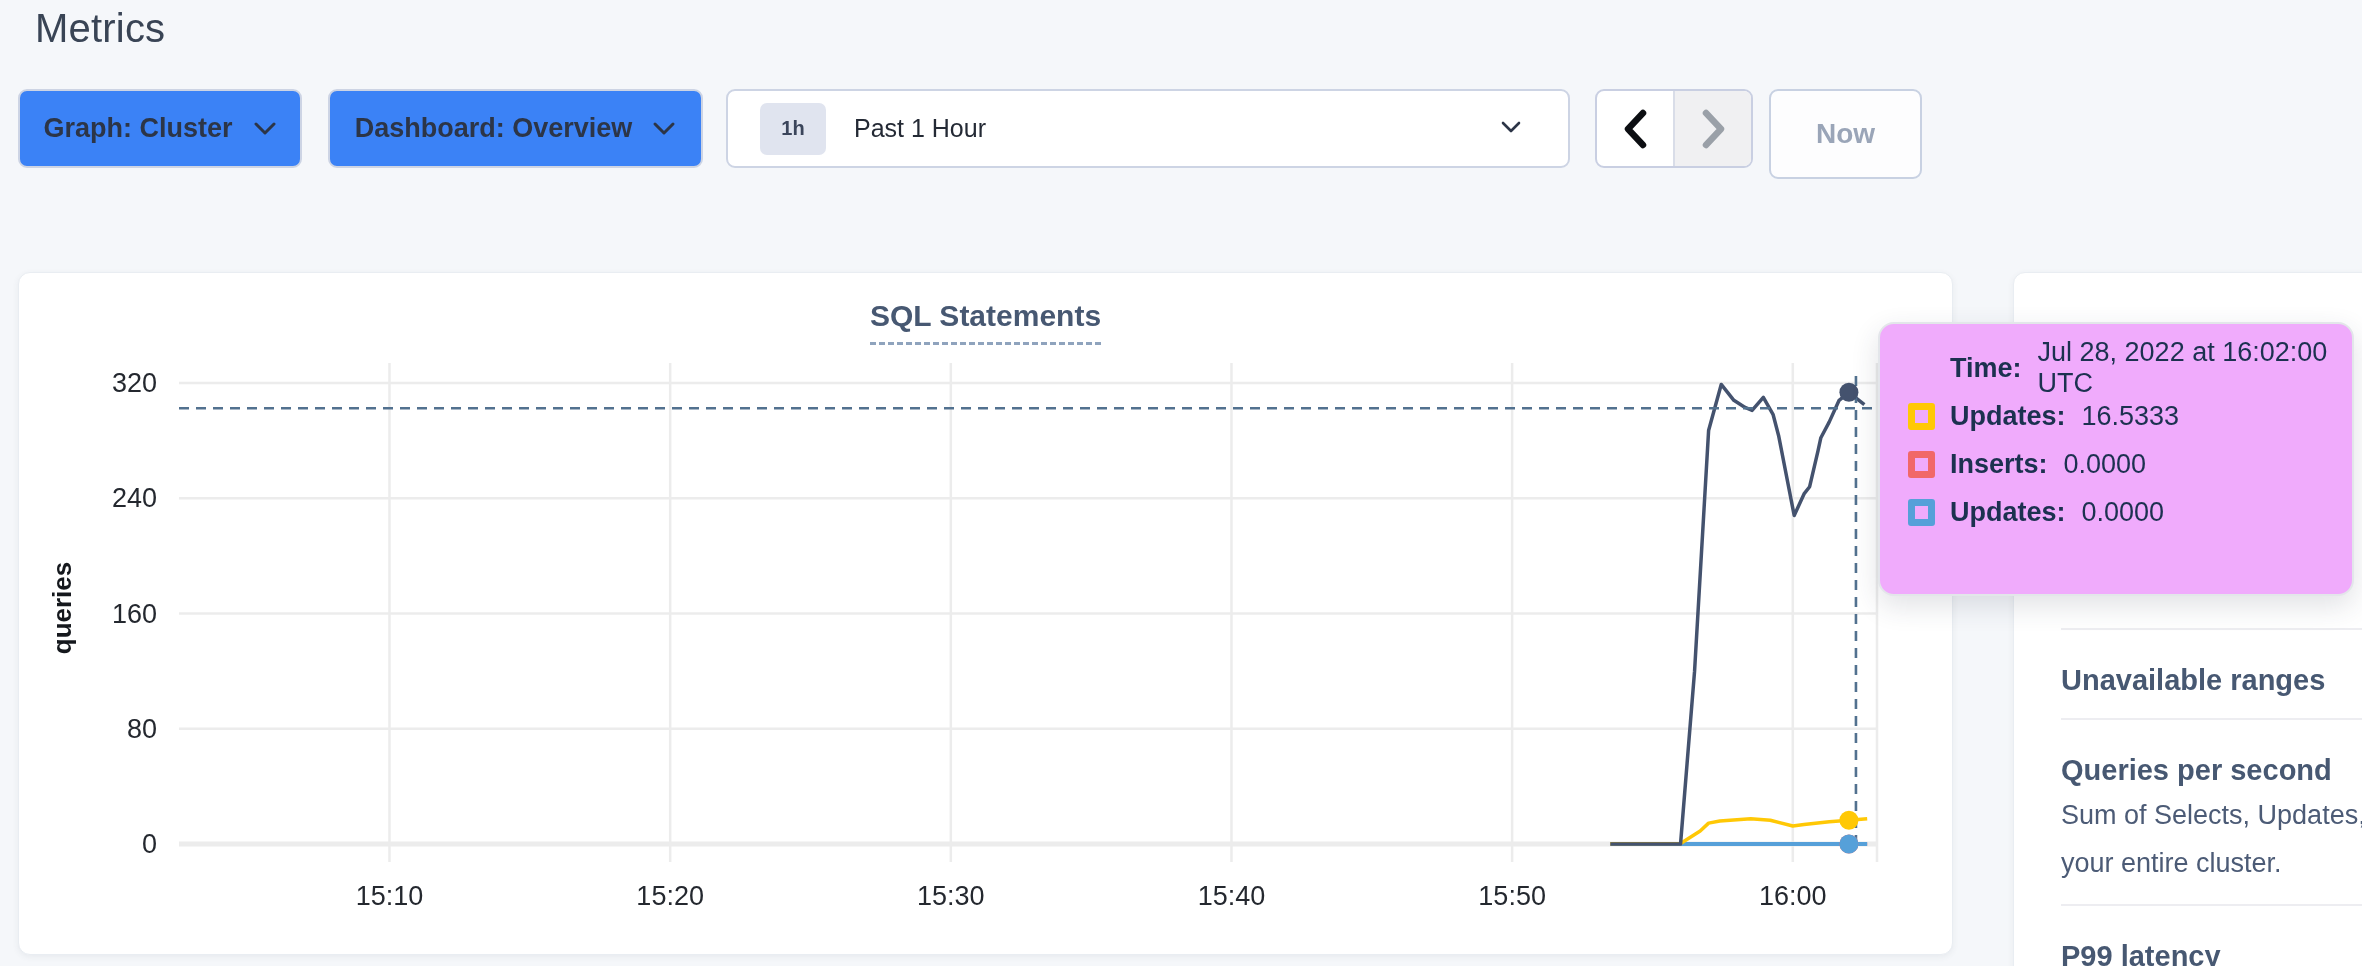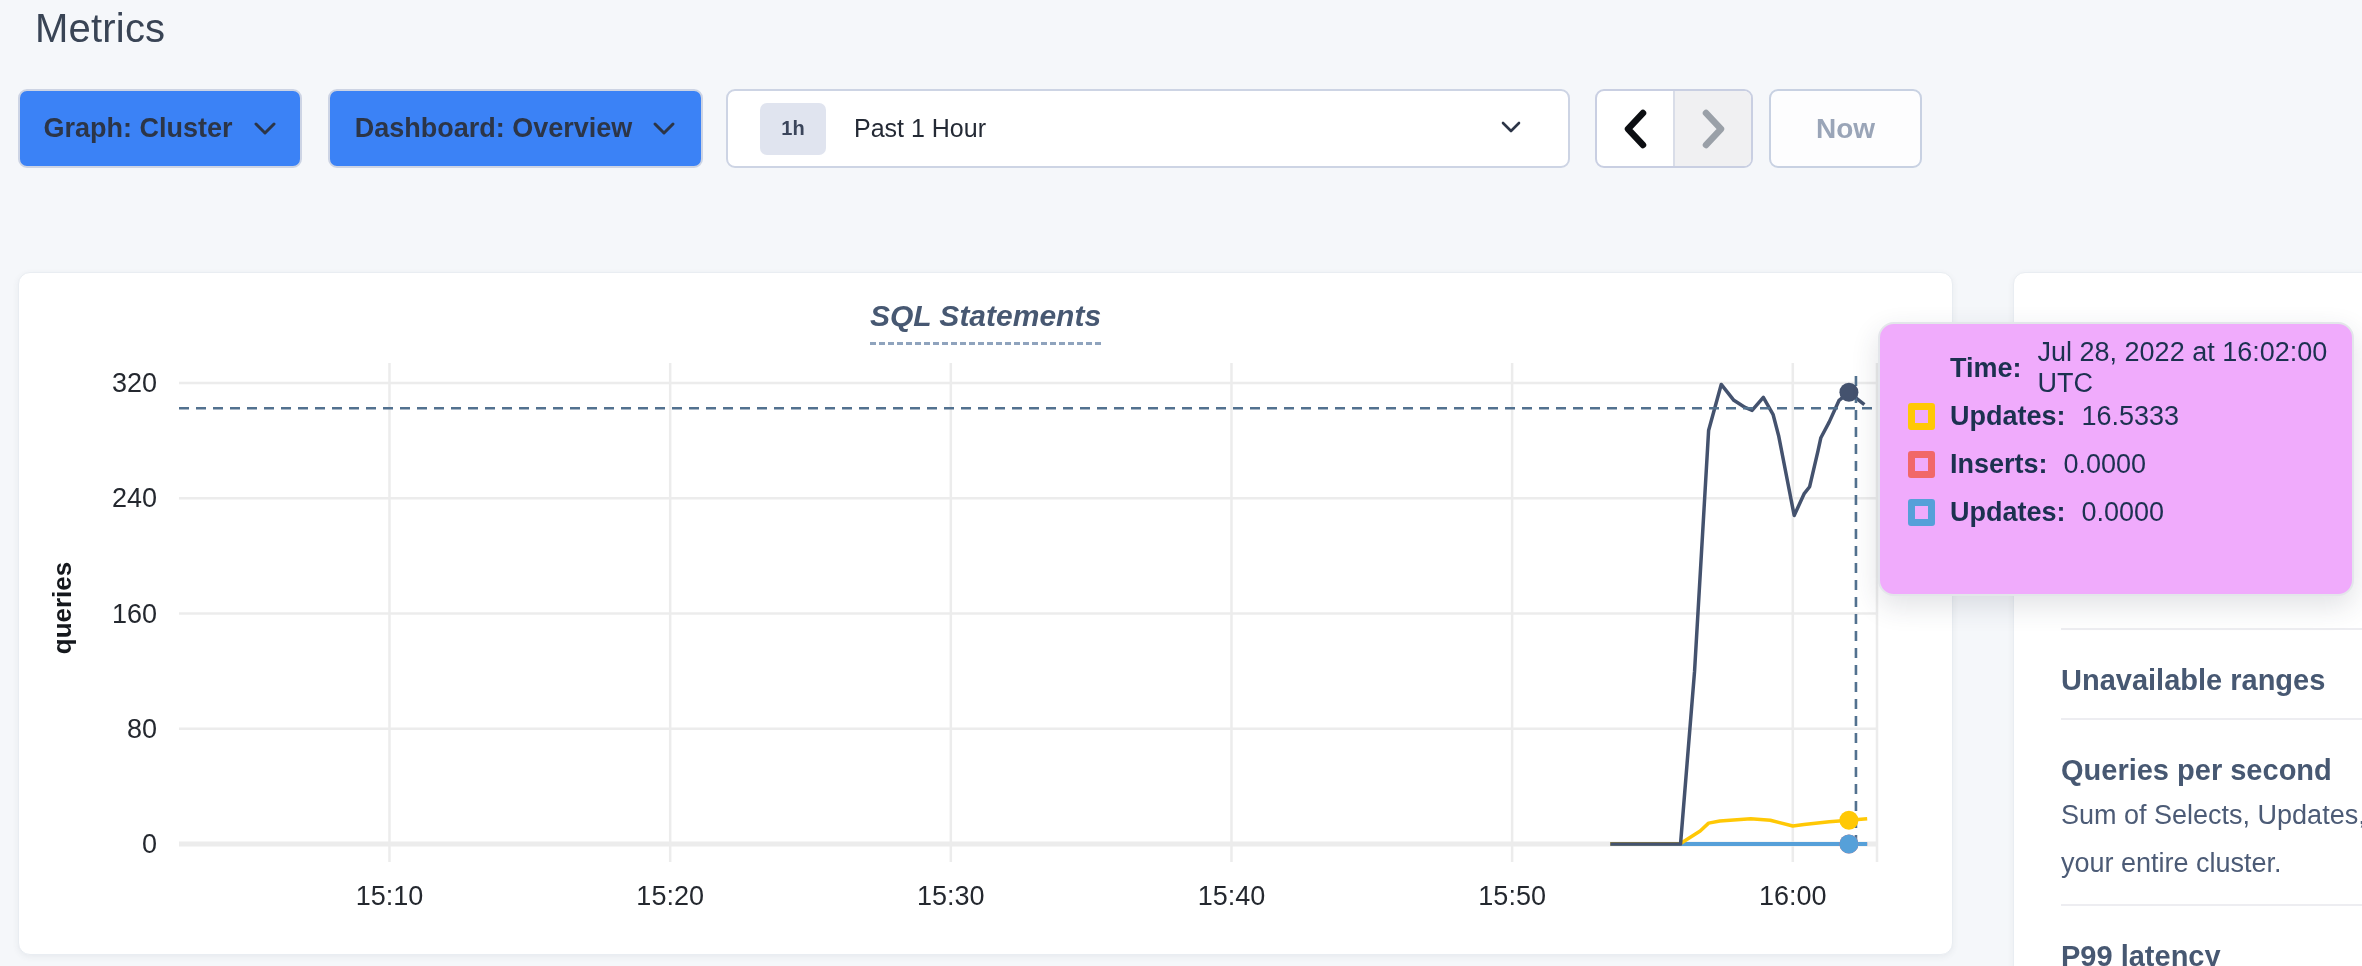--- a/index.html
+++ b/index.html
@@ -35,32 +35,32 @@
   .timelabel { margin-left:28px; font-size:25px; color:#242a35; font-weight:400; }
   .timebox .chev { position:absolute; right:46px; }
   .arrow-pair {
     position:absolute; left:1595px; top:89px; width:158px; height:79px;
     border:2px solid #c9cfe2; border-radius:9px; overflow:hidden;
     display:flex; background:#fff;
   }
   .arrow-half { flex:1; display:flex; align-items:center; justify-content:center; cursor:pointer; }
   .arrow-half.next { background:#f0f0f2; border-left:2px solid #d9dde8; cursor:default; }
   .now-btn {
-    position:absolute; left:1769px; top:89px; width:153px; height:79px;
+    position:absolute; left:1769px; top:89px; width:153px; height:90px;
     background:#fdfdfe; border:2px solid #c8d1e2; border-radius:9px;
     display:flex; align-items:center; justify-content:center;
     font-size:28px; font-weight:700; color:#9aa5b8; cursor:default;
   }
   
   .chart-card {
     position:absolute; left:18px; top:272px; width:1935px; height:683px;
     background:#fff; border:1px solid #e9edf2; border-radius:12px;
     box-shadow:0 2px 6px rgba(60,70,90,.07);
   }
-  .chart-title-wrap { position:absolute; left:0; top:26px; width:100%; text-align:center;font-style:italic; }
+  .chart-title-wrap { position:absolute; left:0; top:26px; width:100%; text-align:center; }
   .chart-title {
     display:inline-block; font-size:30px; font-weight:700; color:#475872;
     border-bottom:3px dashed #8fa3bd; padding-bottom:9px; cursor:pointer;
   }
   .chart-svg { position:absolute; left:0; top:0; }
   
   .sidebar {
     position:absolute; left:2013px; top:272px; width:520px; height:760px;
     background:#fff; border:1px solid #e9edf2; border-radius:12px 0 0 0;
     box-shadow:0 2px 6px rgba(60,70,90,.07);

